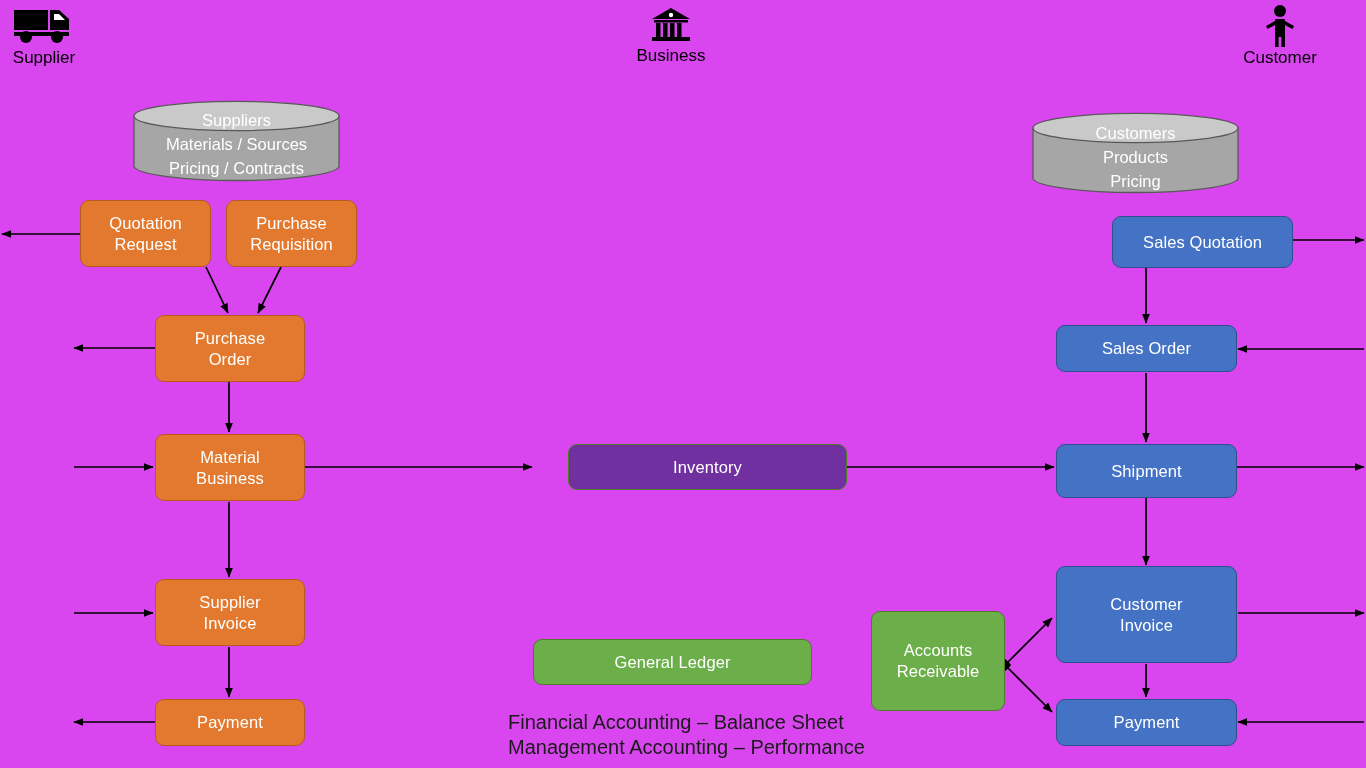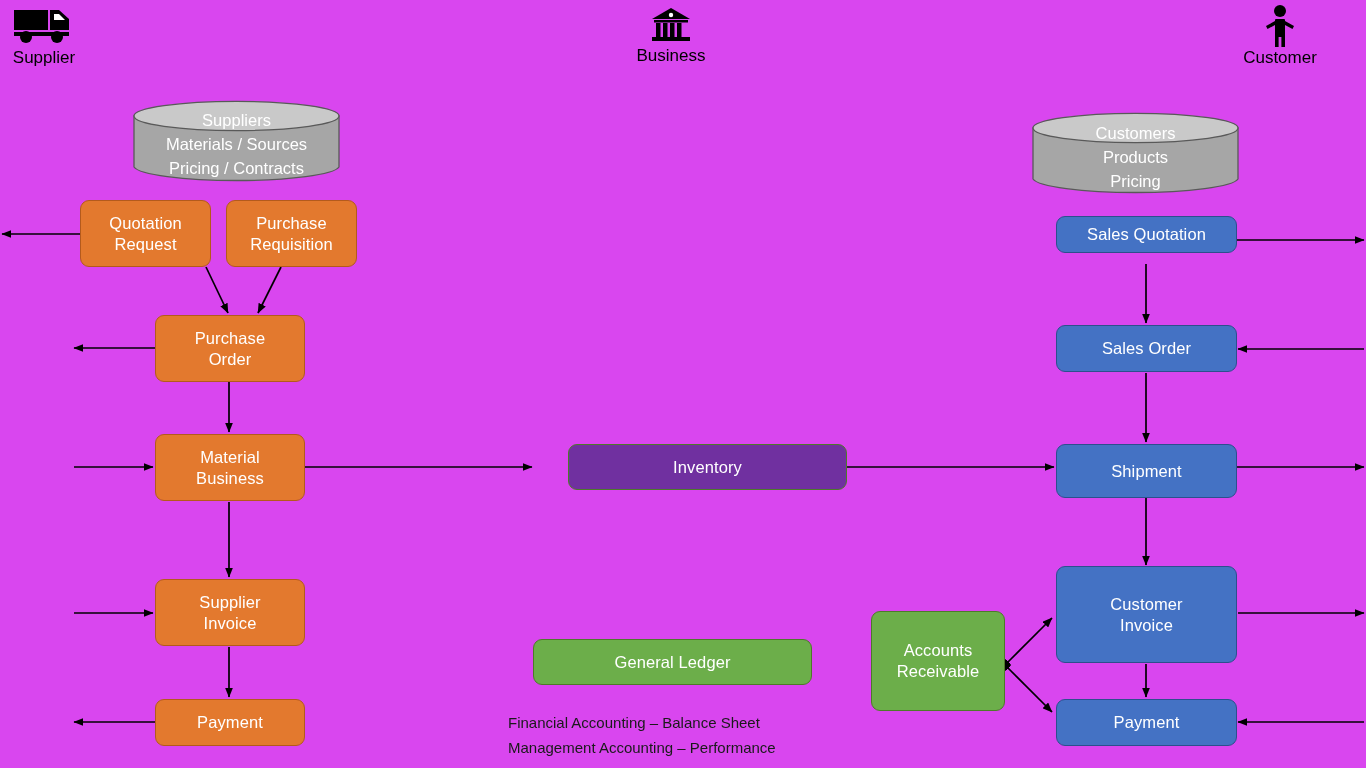--- a/index.html
+++ b/index.html
@@ -69,21 +69,21 @@
     right: 0;
     text-align: center;
     color: #ffffff;
     font-size: 16.5px;
     line-height: 24px;
     pointer-events: none;
   }
   
   .footnote {
     position: absolute;
-    font-size: 15px;
+    font-size: 20px;
     line-height: 25px;
     color: #1a1a1a;
     white-space: nowrap;
   }
 </style>
 </head>
 <body>
 
 <div id="canvas">
 
@@ -238,21 +238,21 @@
     <div>
       <span>General Ledger</span>
     </div>
   </div>
 
   <div class="footnote" style="left:508px; top:710px;">
     <div>Financial Accounting – Balance Sheet</div>
     <div>Management Accounting – Performance</div>
   </div>
 
-  <div class="node blue" style="left:1056px; top:216px; width:181px; height:37px;">
+  <div class="node blue" style="left:1112px; top:216px; width:181px; height:52px;">
     <div>
       <span>Sales Quotation</span>
     </div>
   </div>
 
   <div class="node blue" style="left:1056px; top:325px; width:181px; height:47px;">
     <div>
       <span>Sales Order</span>
     </div>
   </div>

